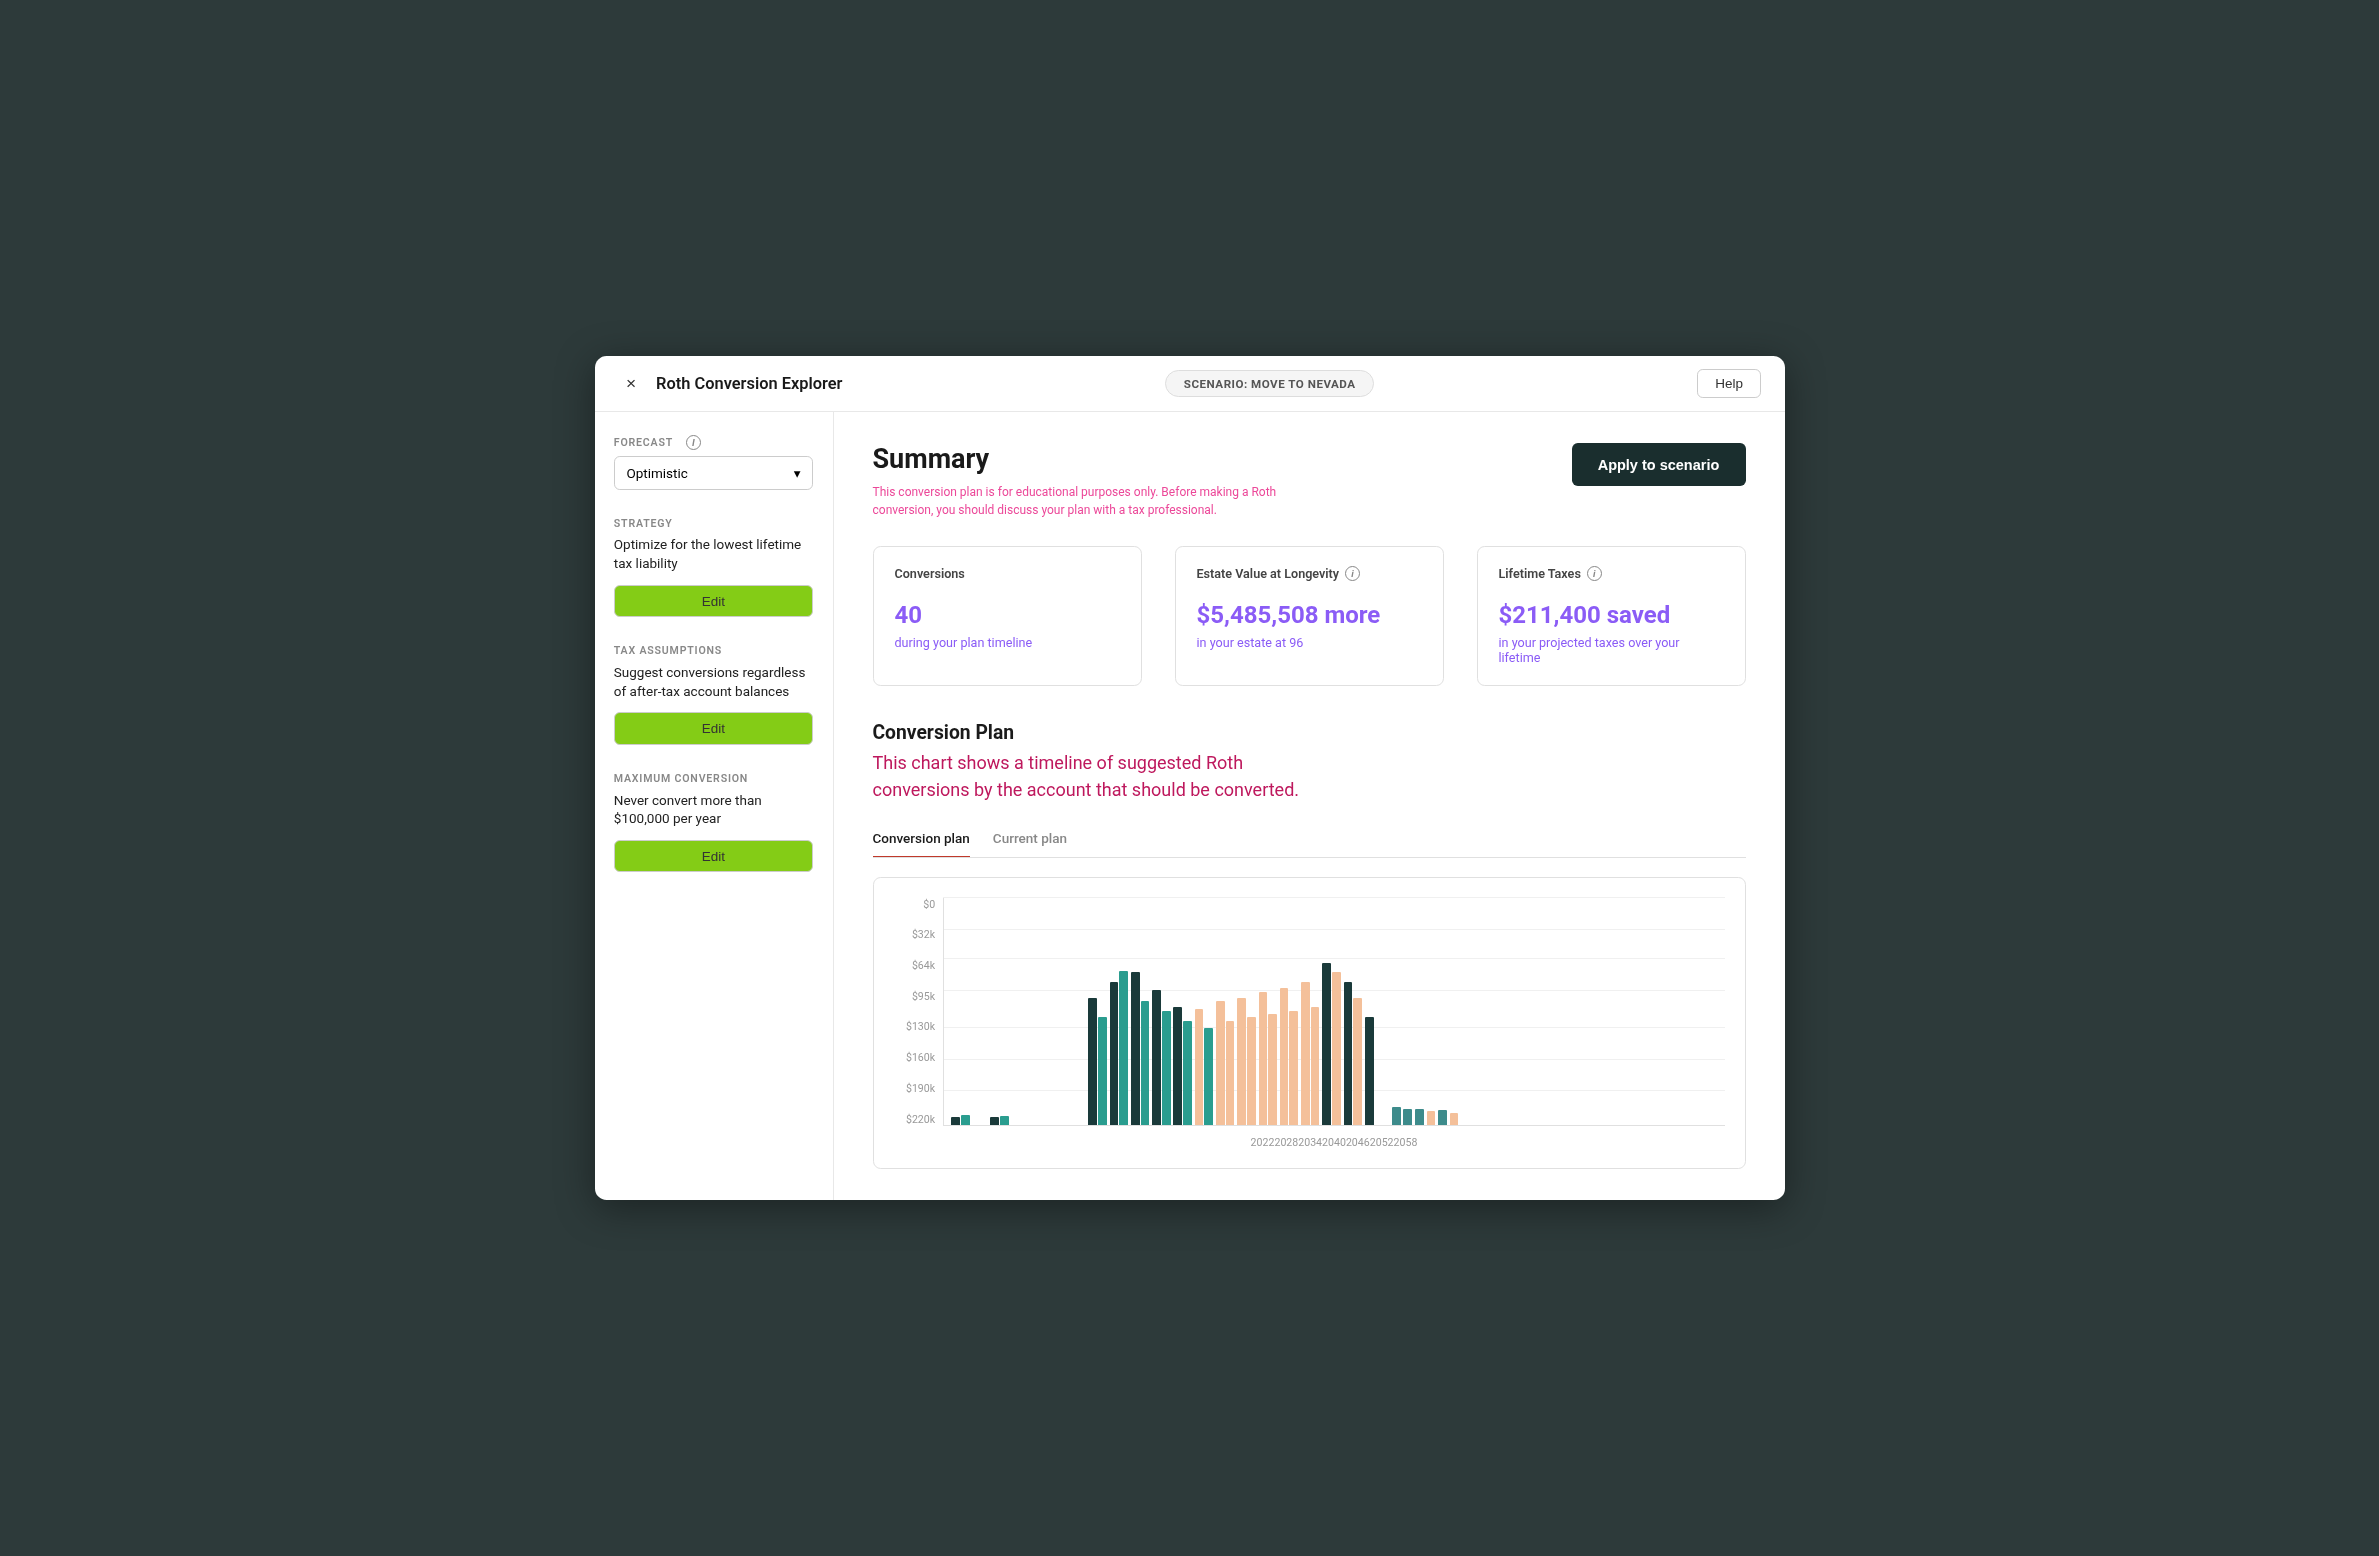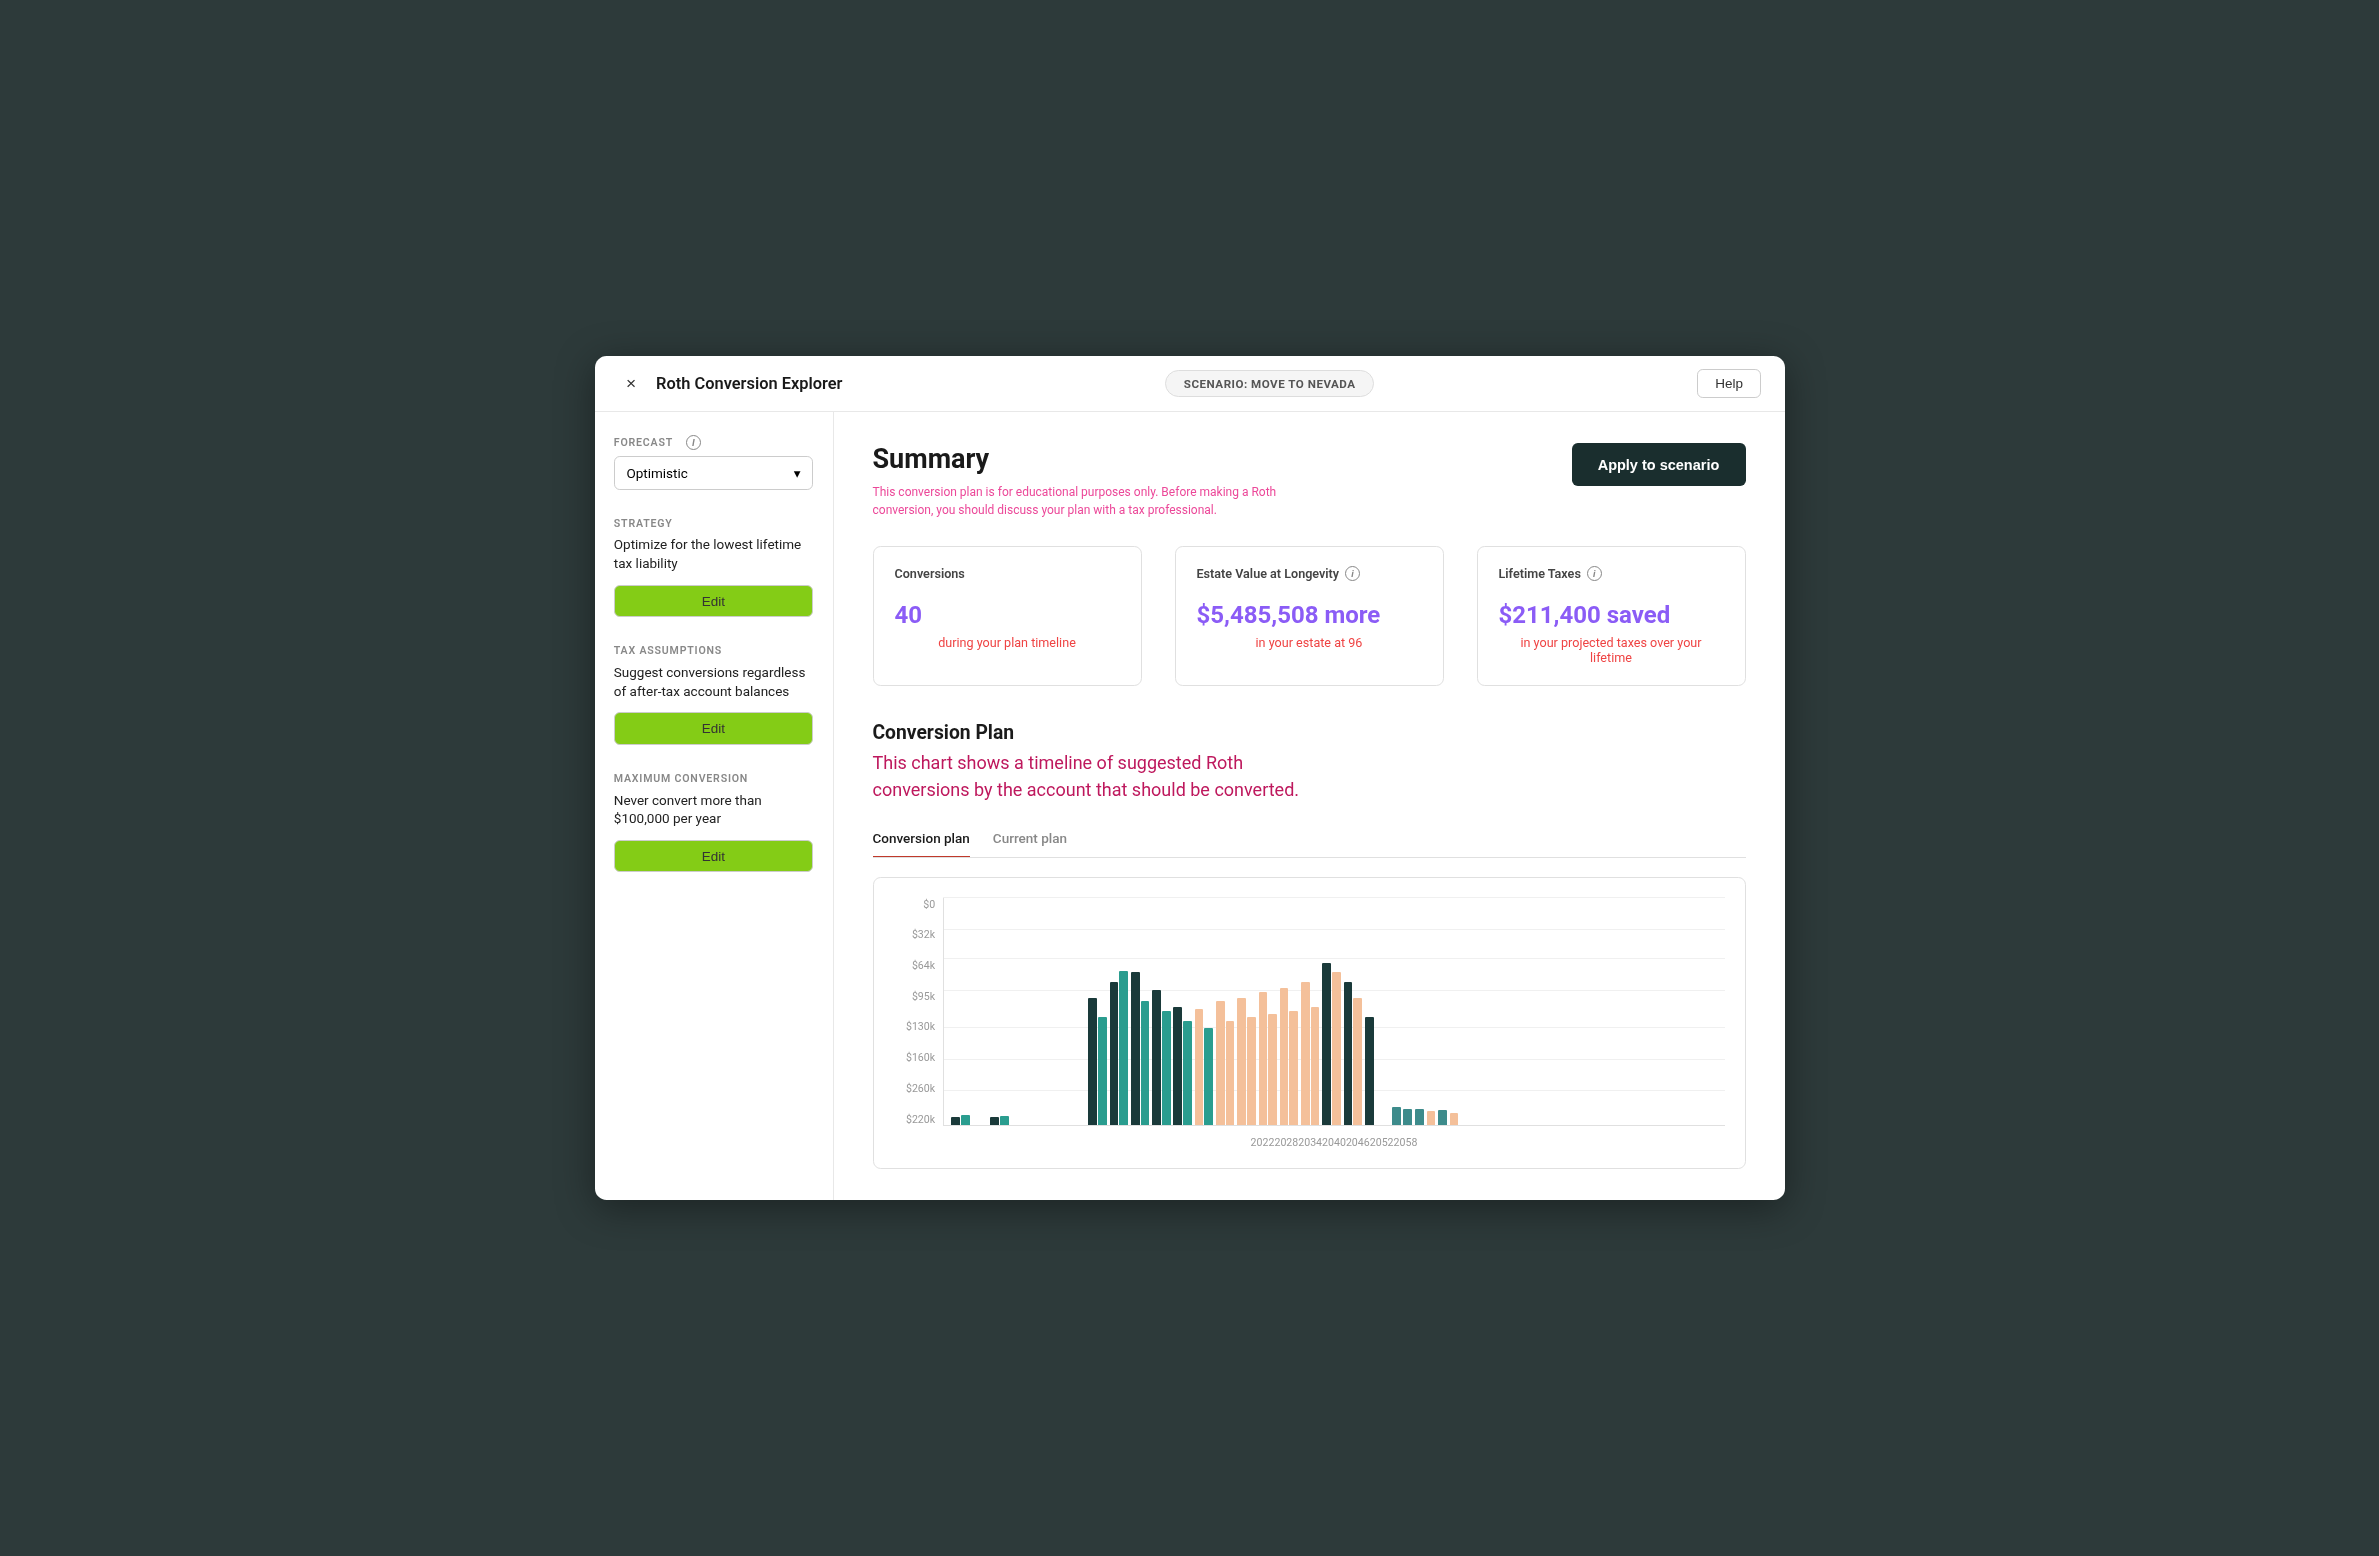--- a/index.html
+++ b/index.html
@@ -181,22 +181,21 @@
     }
     .metric-value {
       font-size: 24px;
       font-weight: 700;
       color: #8b5cf6;
       margin-bottom: 5.8px;
       margin-top: 20px;
     }
     .metric-sub {
       font-size: 12.6px;
-      color: #ef4444;
-      text-align: center;
+      color: #8b5cf6;
     }
     .info-icon {
       display: inline-flex;
       align-items: center;
       justify-content: center;
       width: 15.4px; height: 15.4px;
       border: 1.4px solid #888;
       border-radius: 50%;
       font-size: 9.7px;
       color: #888;
@@ -406,21 +405,21 @@
         <div class="tabs">
           <div class="tab active">Conversion plan</div>
           <div class="tab">Current plan</div>
         </div>
 
         <div class="chart-container">
           <div class="chart-inner">
 
             <div class="chart-y-axis">
               <div class="y-label">$220k</div>
-              <div class="y-label">$260k</div>
+              <div class="y-label">$190k</div>
               <div class="y-label">$160k</div>
               <div class="y-label">$130k</div>
               <div class="y-label">$95k</div>
               <div class="y-label">$64k</div>
               <div class="y-label">$32k</div>
               <div class="y-label">$0</div>
             </div>
 
             <div class="grid-lines">
               <div class="grid-line" style="bottom: 100%"></div>

